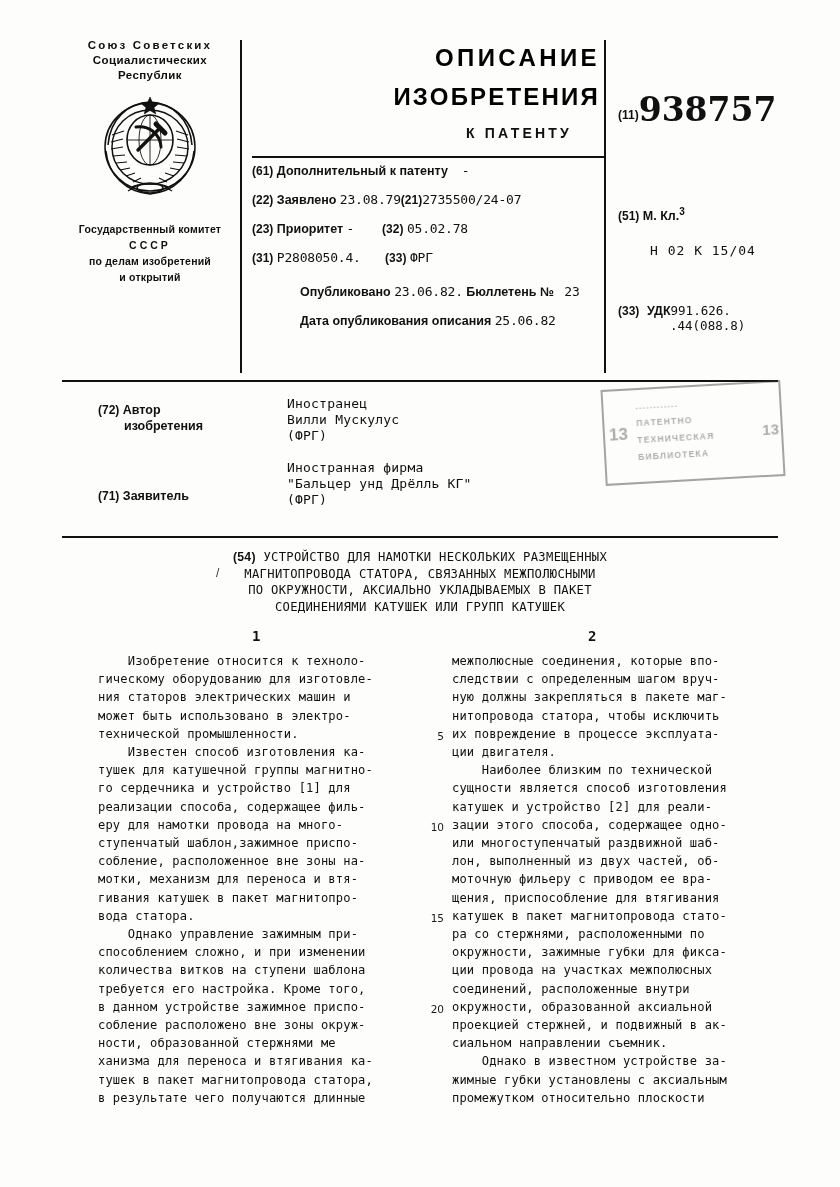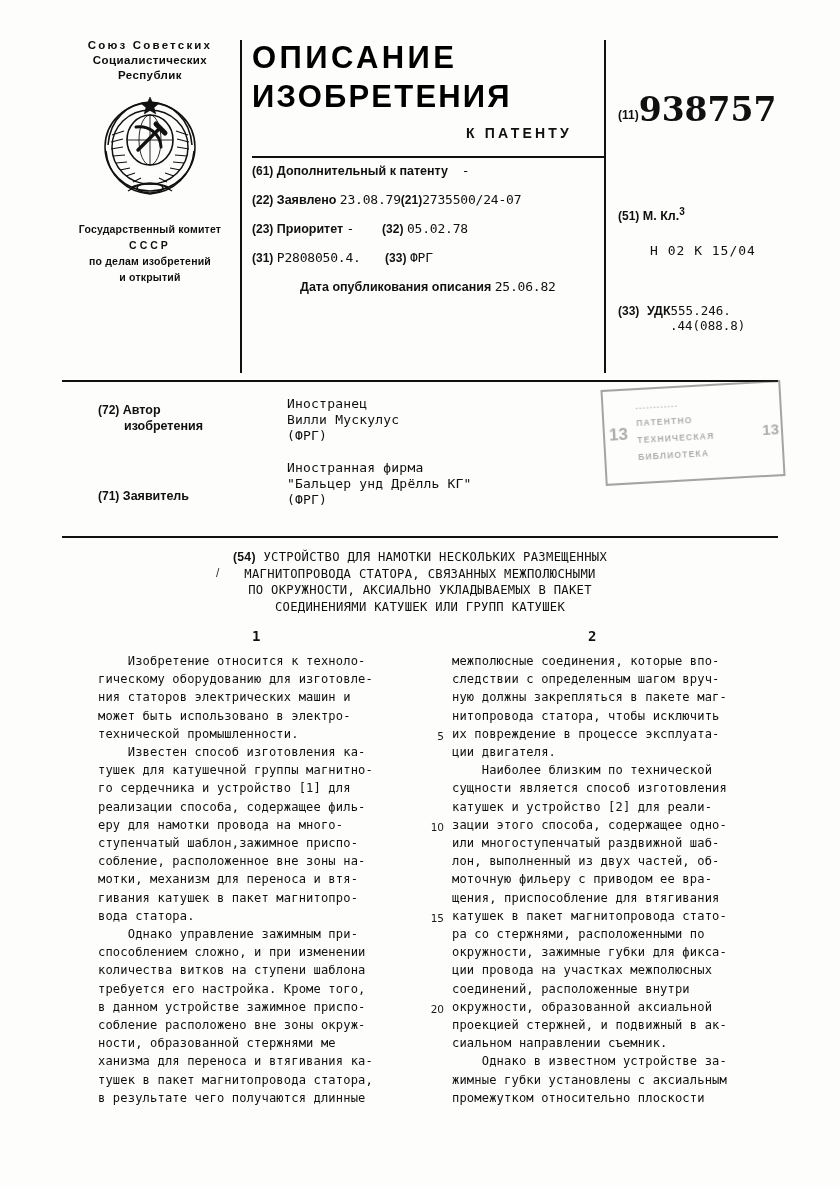--- a/index.html
+++ b/index.html
@@ -84,25 +84,26 @@
 
   
   .title-col {
     position: absolute;
     left: 190px;
     top: 0px;
     width: 348px;
   }
   .big-title {
     font-weight: bold;
-    font-size: 31px;
+    font-size: 24px;
     line-height: 39px;
     letter-spacing: 3.4px;
     color: #000;
     white-space: nowrap;
+    text-align: right;
   }
   .big-title.l2 { letter-spacing: 2.2px; }
   .sub-title {
     margin-top: 9px;
     text-align: right;
     font-weight: bold;
     font-size: 14px;
     letter-spacing: 3.2px;
     padding-right: 28px;
   }
@@ -416,35 +417,41 @@
         <span class="bval">-</span>
         &nbsp;&nbsp;&nbsp;&nbsp;&nbsp;&nbsp;&nbsp;<span class="code">(32)</span>
         <span class="bval">05.02.78</span>
       </div>
       <div class="brow">
         <span class="code">(31)</span>
         <span class="bval">Р2808050.4.</span>
         &nbsp;&nbsp;&nbsp;&nbsp;&nbsp;&nbsp;<span class="code">(33)</span>
         <span class="bval">ФРГ</span>
       </div>
+      <div class="brow pub indent">
+        <span class="blab">Опубликовано</span>
+        <span class="bval">23.06.82.</span>
+        <span class="blab">Бюллетень №</span>
+        &nbsp;&nbsp;<span class="bval">23</span>
+      </div>
       <div class="brow indent">
         <span class="blab">Дата опубликования описания</span>
         <span class="bval">25.06.82</span>
       </div>
     </div>
 
     <div class="codes-col">
       <div class="mkl-row">
         <span class="code">(51)</span>
         <span class="blab">М. Кл.</span><span class="sup3">3</span>
       </div>
       <div class="mkl-val">Н 02 К 15/04</div>
       <div class="udk-row">
         <span class="code">(33)</span>
-        <span class="blab">УДК</span><span>555.246.</span>
+        <span class="blab">УДК</span><span>991.626.</span>
       </div>
       <div class="udk-cont">.44(088.8)</div>
     </div>
   </div>
 
   <div class="hrule r1"></div>
 
   <div class="authors">
     <div class="auth-lab a72">
       <span class="code">(72)</span>

